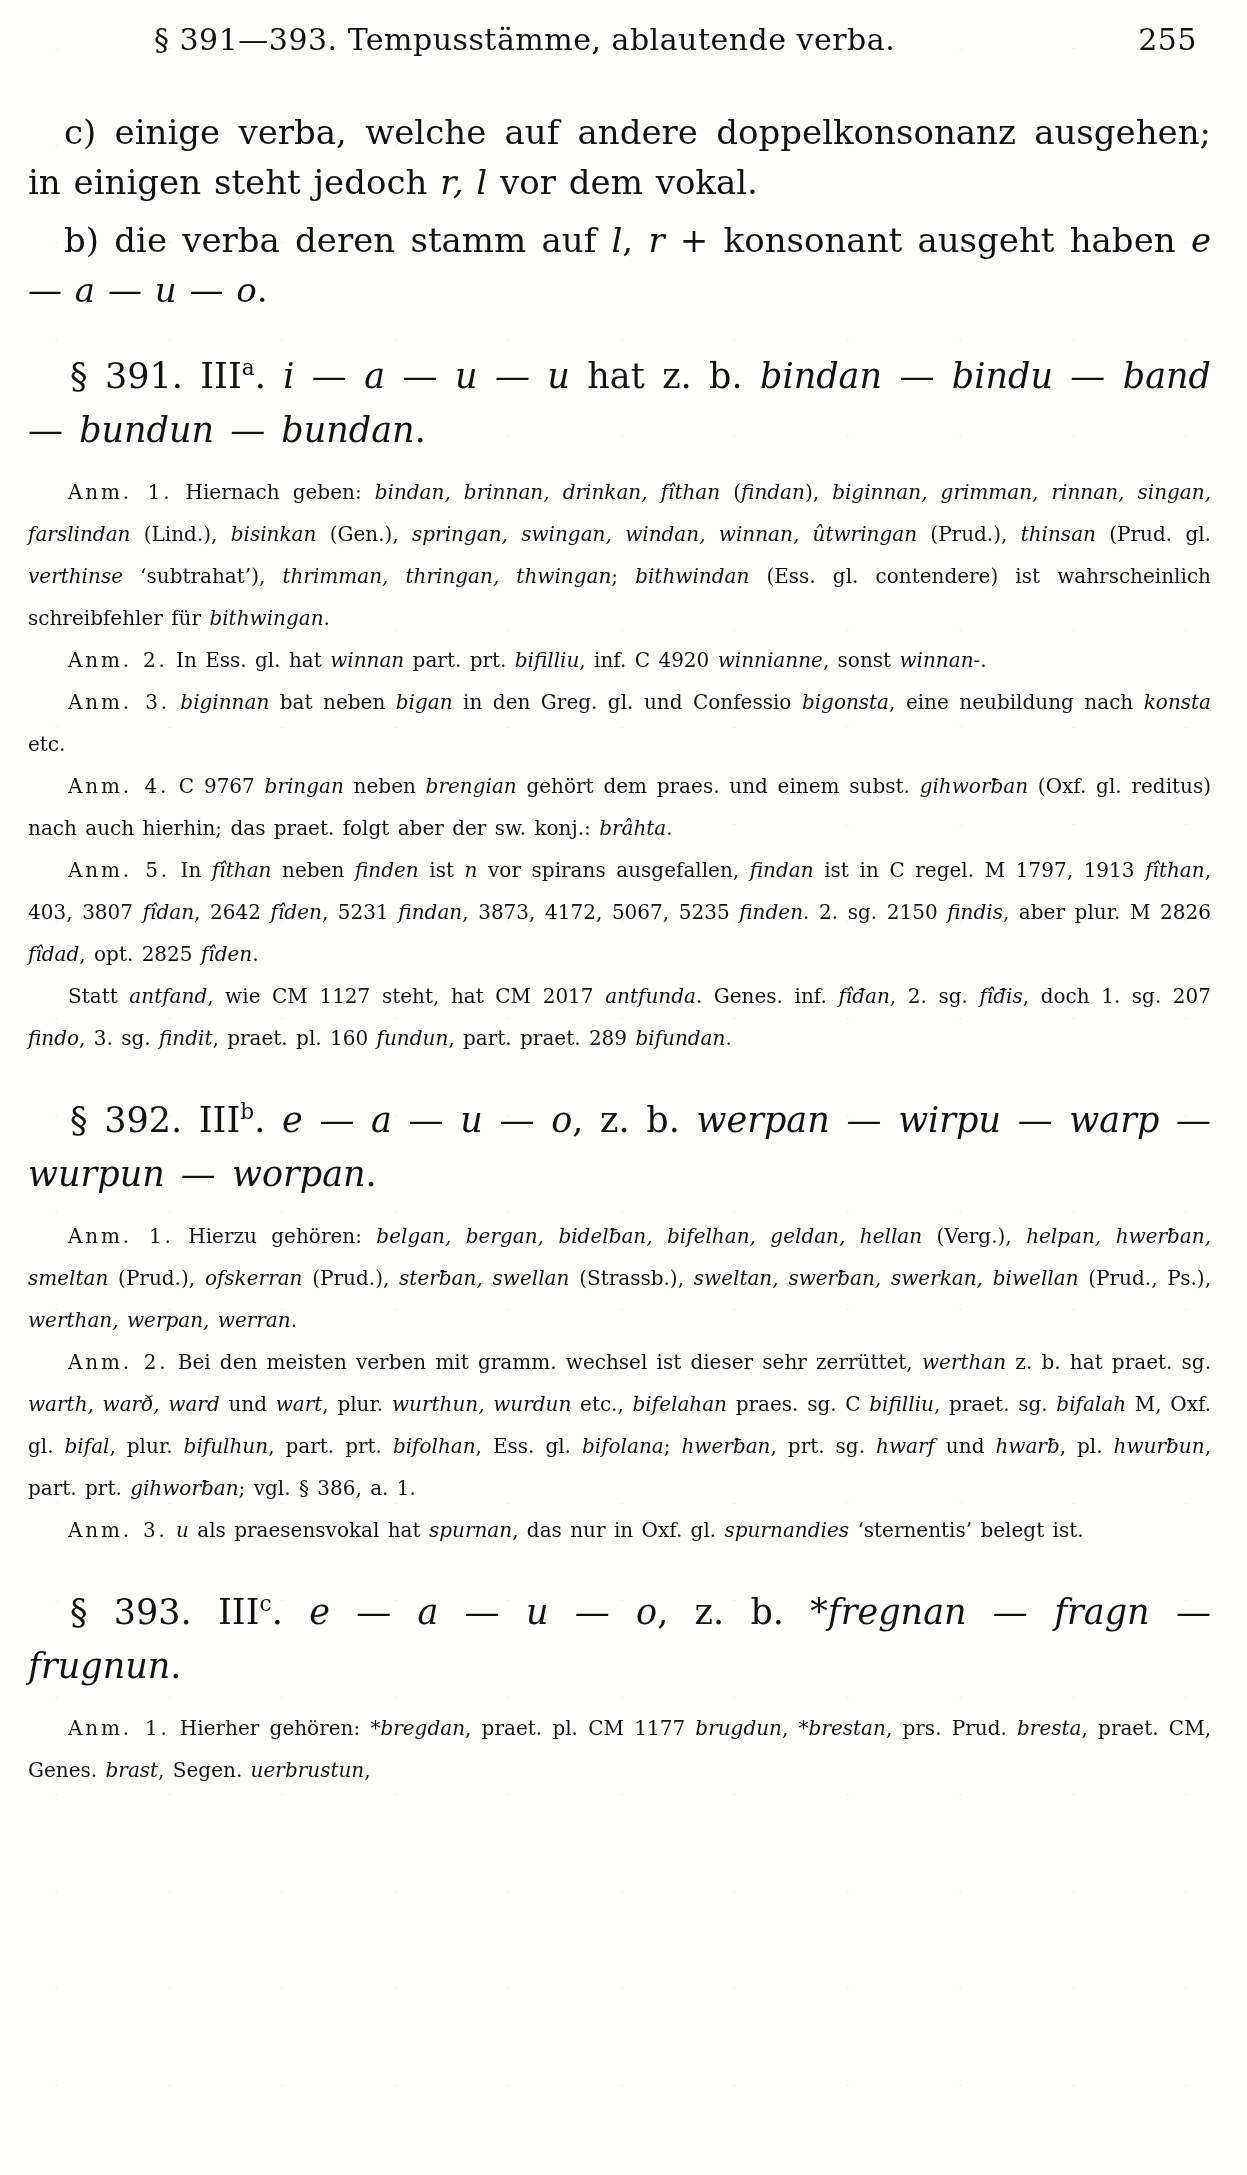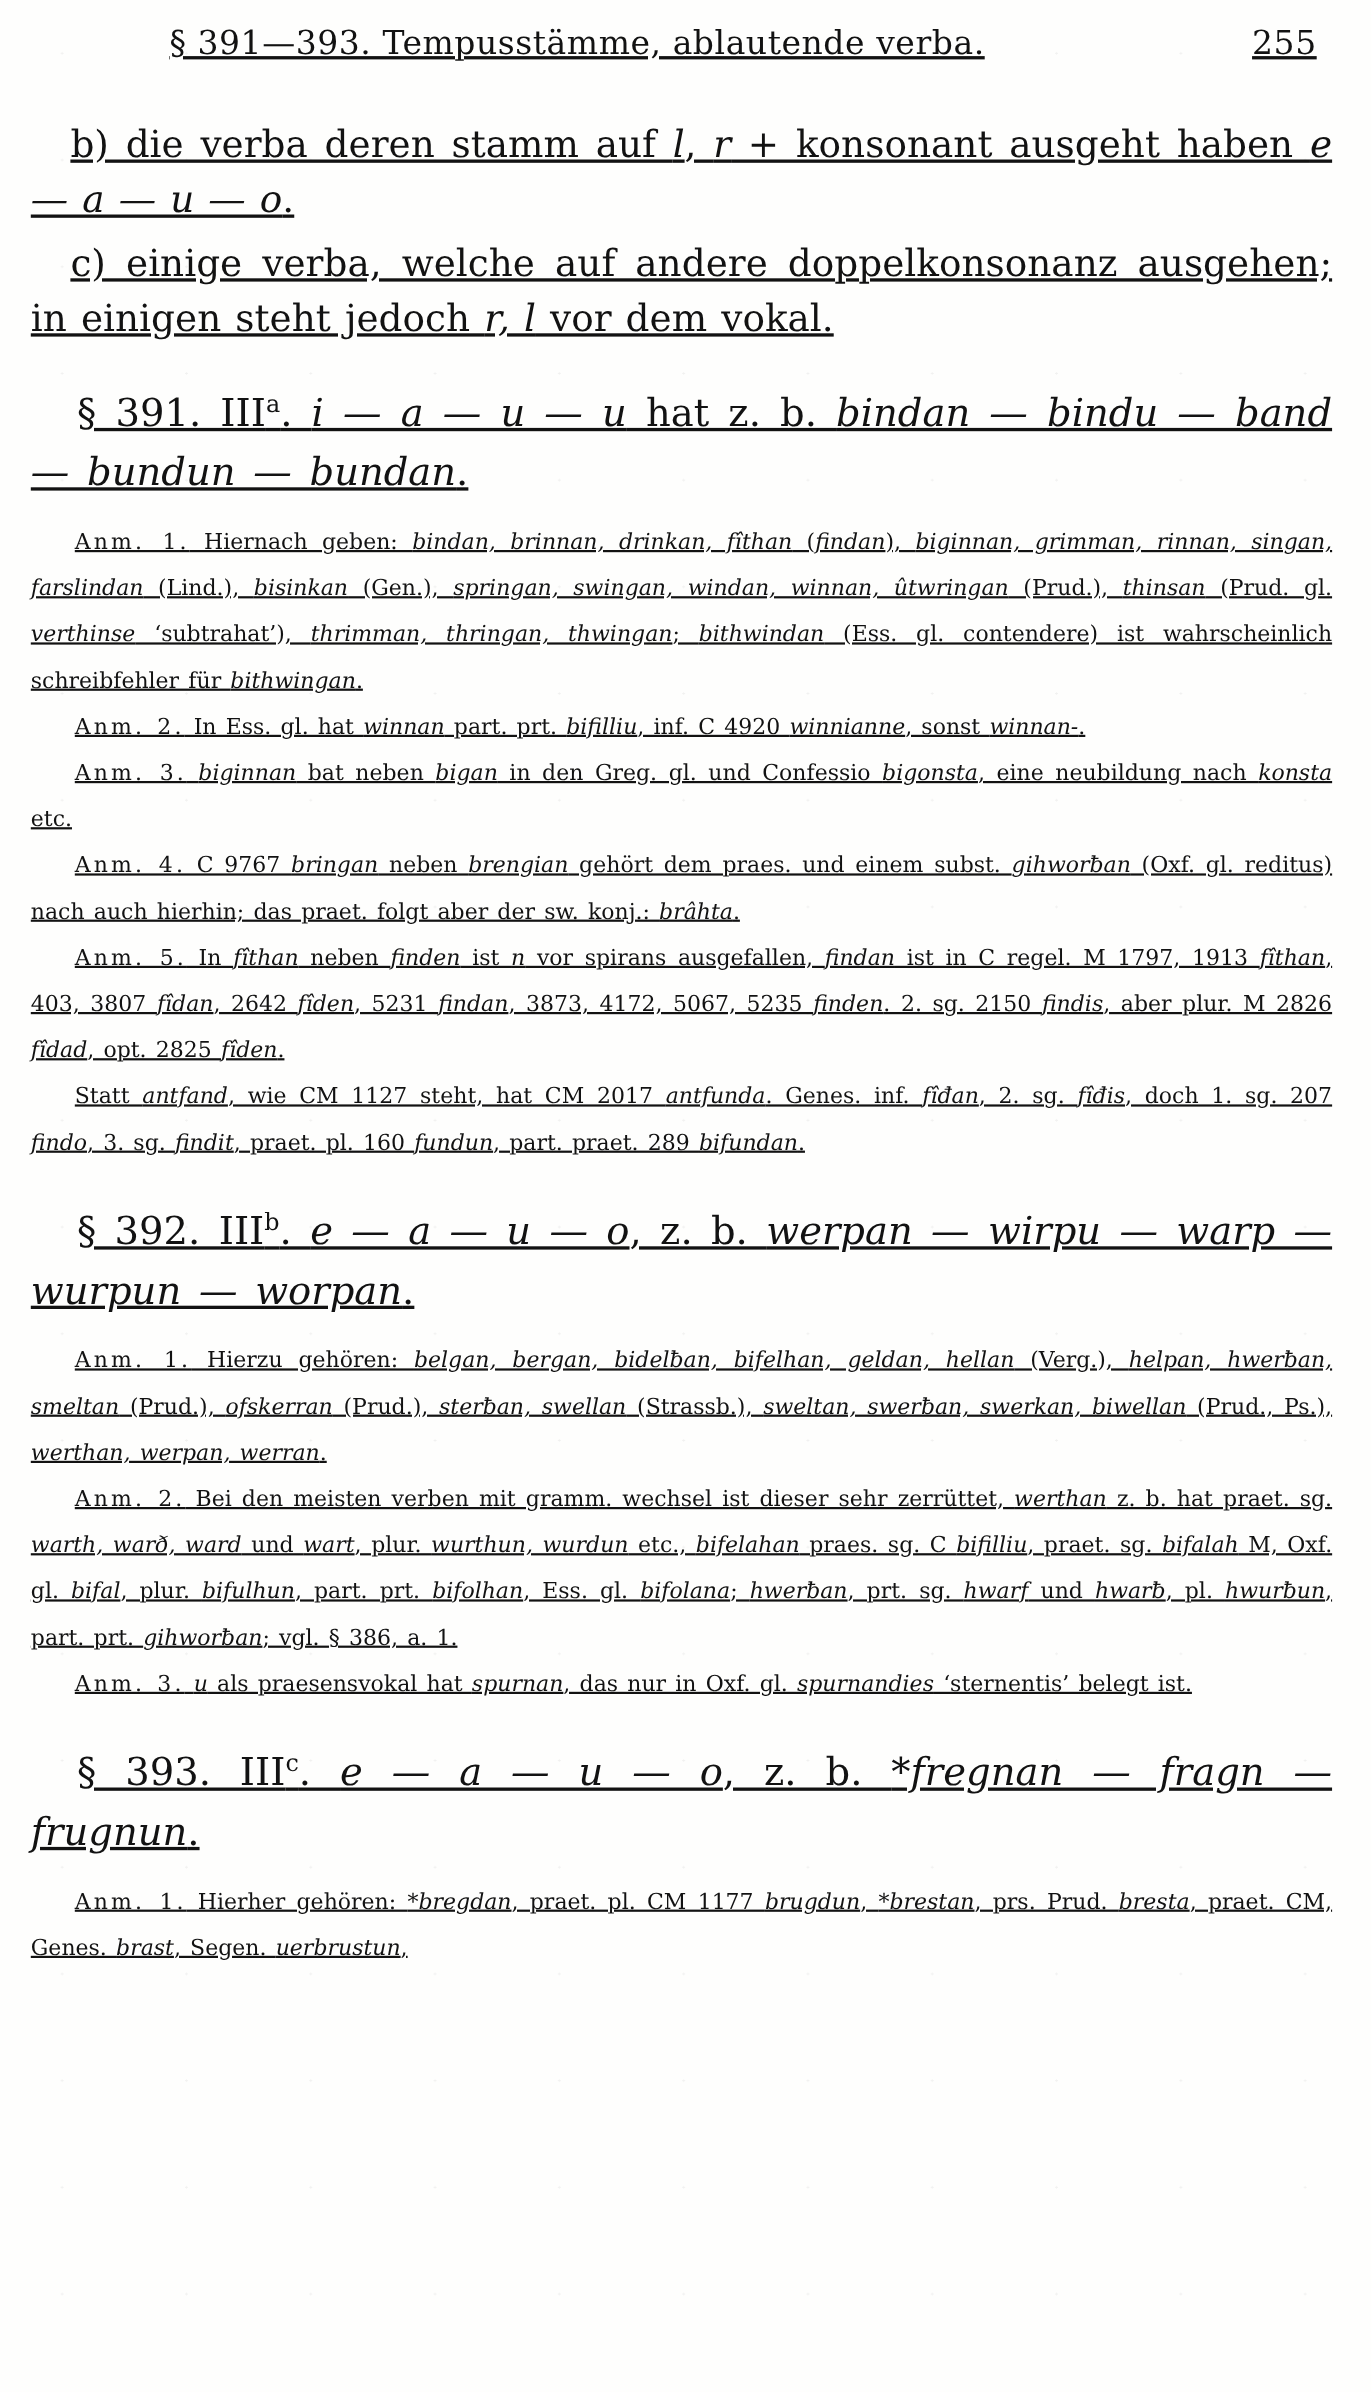--- a/index.html
+++ b/index.html
@@ -8,21 +8,20 @@
     position: relative;
     width: 1247px;
     height: 2175px;
     background:
       radial-gradient(#0000000d 1px, transparent 1.2px),
       #fefefdff;
     background-size: 113px 97px;
     color: #121212;
     font-family: "DejaVu Serif", "Liberation Serif", serif;
     overflow: hidden;
-    text-decoration: underline;
   }
 
   .content { padding: 22px 36px 0 28px; }
 
   .running-header {
     display: flex;
     align-items: baseline;
     font-size: 30px;
     letter-spacing: 0.5px;
     margin-bottom: 50px;
@@ -50,22 +49,22 @@
 
 <div class="page">
   <div class="content">
 
     <div class="running-header">
       <span class="running-title">§ 391—393. Tempusstämme, ablautende verba.</span>
       <span class="running-pageno">255</span>
     </div>
 
     <div>
+        <p class="para body"><span>c) einige verba, welche auf andere doppelkonsonanz ausgehen; in einigen steht jedoch </span><span class="it">r, l</span><span> vor dem vokal.</span></p>
         <p class="para body"><span>b) die verba deren stamm auf </span><span class="it">l</span><span>, </span><span class="it">r</span><span> + konsonant ausgeht haben </span><span class="it">e — a — u — o</span><span>.</span></p>
-        <p class="para body"><span>c) einige verba, welche auf andere doppelkonsonanz ausgehen; in einigen steht jedoch </span><span class="it">r, l</span><span> vor dem vokal.</span></p>
         <p class="para heading"><span>§ 391. III</span><sup>a</sup><span>. </span><span class="it">i — a — u — u</span><span> hat z. b. </span><span class="it">bindan — bindu — band — bundun — bundan</span><span>.</span></p>
         <p class="para anm"><span class="spaced">Anm. 1.</span><span> Hiernach geben: </span><span class="it">bindan, brinnan, drinkan, fîthan</span><span> (</span><span class="it">findan</span><span>), </span><span class="it">biginnan, grimman, rinnan, singan, farslindan</span><span> (Lind.), </span><span class="it">bisinkan</span><span> (Gen.), </span><span class="it">springan, swingan, windan, winnan, ûtwringan</span><span> (Prud.), </span><span class="it">thinsan</span><span> (Prud. gl. </span><span class="it">verthinse</span><span> ‘subtrahat’), </span><span class="it">thrimman, thringan, thwingan</span><span>; </span><span class="it">bithwindan</span><span> (Ess. gl. contendere) ist wahrscheinlich schreibfehler für </span><span class="it">bithwingan</span><span>.</span></p>
         <p class="para anm"><span class="spaced">Anm. 2.</span><span> In Ess. gl. hat </span><span class="it">winnan</span><span> part. prt. </span><span class="it">bifilliu</span><span>, inf. C 4920 </span><span class="it">winnianne</span><span>, sonst </span><span class="it">winnan-</span><span>.</span></p>
         <p class="para anm"><span class="spaced">Anm. 3.</span><span> </span><span class="it">biginnan</span><span> bat neben </span><span class="it">bigan</span><span> in den Greg. gl. und Confessio </span><span class="it">bigonsta</span><span>, eine neubildung nach </span><span class="it">konsta</span><span> etc.</span></p>
         <p class="para anm"><span class="spaced">Anm. 4.</span><span> C 9767 </span><span class="it">bringan</span><span> neben </span><span class="it">brengian</span><span> gehört dem praes. und einem subst. </span><span class="it">gihworƀan</span><span> (Oxf. gl. reditus) nach auch hierhin; das praet. folgt aber der sw. konj.: </span><span class="it">brâhta</span><span>.</span></p>
         <p class="para anm"><span class="spaced">Anm. 5.</span><span> In </span><span class="it">fîthan</span><span> neben </span><span class="it">finden</span><span> ist </span><span class="it">n</span><span> vor spirans ausgefallen, </span><span class="it">findan</span><span> ist in C regel. M 1797, 1913 </span><span class="it">fîthan</span><span>, 403, 3807 </span><span class="it">fîdan</span><span>, 2642 </span><span class="it">fîden</span><span>, 5231 </span><span class="it">findan</span><span>, 3873, 4172, 5067, 5235 </span><span class="it">finden</span><span>. 2. sg. 2150 </span><span class="it">findis</span><span>, aber plur. M 2826 </span><span class="it">fîdad</span><span>, opt. 2825 </span><span class="it">fîden</span><span>.</span></p>
         <p class="para anm"><span>Statt </span><span class="it">antfand</span><span>, wie CM 1127 steht, hat CM 2017 </span><span class="it">antfunda</span><span>. Genes. inf. </span><span class="it">fîđan</span><span>, 2. sg. </span><span class="it">fîđis</span><span>, doch 1. sg. 207 </span><span class="it">findo</span><span>, 3. sg. </span><span class="it">findit</span><span>, praet. pl. 160 </span><span class="it">fundun</span><span>, part. praet. 289 </span><span class="it">bifundan</span><span>.</span></p>
         <p class="para heading"><span>§ 392. III</span><sup>b</sup><span>. </span><span class="it">e — a — u — o</span><span>, z. b. </span><span class="it">werpan — wirpu — warp — wurpun — worpan</span><span>.</span></p>
         <p class="para anm"><span class="spaced">Anm. 1.</span><span> Hierzu gehören: </span><span class="it">belgan, bergan, bidelƀan, bifelhan, geldan, hellan</span><span> (Verg.), </span><span class="it">helpan, hwerƀan, smeltan</span><span> (Prud.), </span><span class="it">ofskerran</span><span> (Prud.), </span><span class="it">sterƀan, swellan</span><span> (Strassb.), </span><span class="it">sweltan, swerƀan, swerkan, biwellan</span><span> (Prud., Ps.), </span><span class="it">werthan, werpan, werran</span><span>.</span></p>
         <p class="para anm"><span class="spaced">Anm. 2.</span><span> Bei den meisten verben mit gramm. wechsel ist dieser sehr zerrüttet, </span><span class="it">werthan</span><span> z. b. hat praet. sg. </span><span class="it">warth, warð, ward</span><span> und </span><span class="it">wart</span><span>, plur. </span><span class="it">wurthun, wurdun</span><span> etc., </span><span class="it">bifelahan</span><span> praes. sg. C </span><span class="it">bifilliu</span><span>, praet. sg. </span><span class="it">bifalah</span><span> M, Oxf. gl. </span><span class="it">bifal</span><span>, plur. </span><span class="it">bifulhun</span><span>, part. prt. </span><span class="it">bifolhan</span><span>, Ess. gl. </span><span class="it">bifolana</span><span>; </span><span class="it">hwerƀan</span><span>, prt. sg. </span><span class="it">hwarf</span><span> und </span><span class="it">hwarƀ</span><span>, pl. </span><span class="it">hwurƀun</span><span>, part. prt. </span><span class="it">gihworƀan</span><span>; vgl. § 386, a. 1.</span></p>

